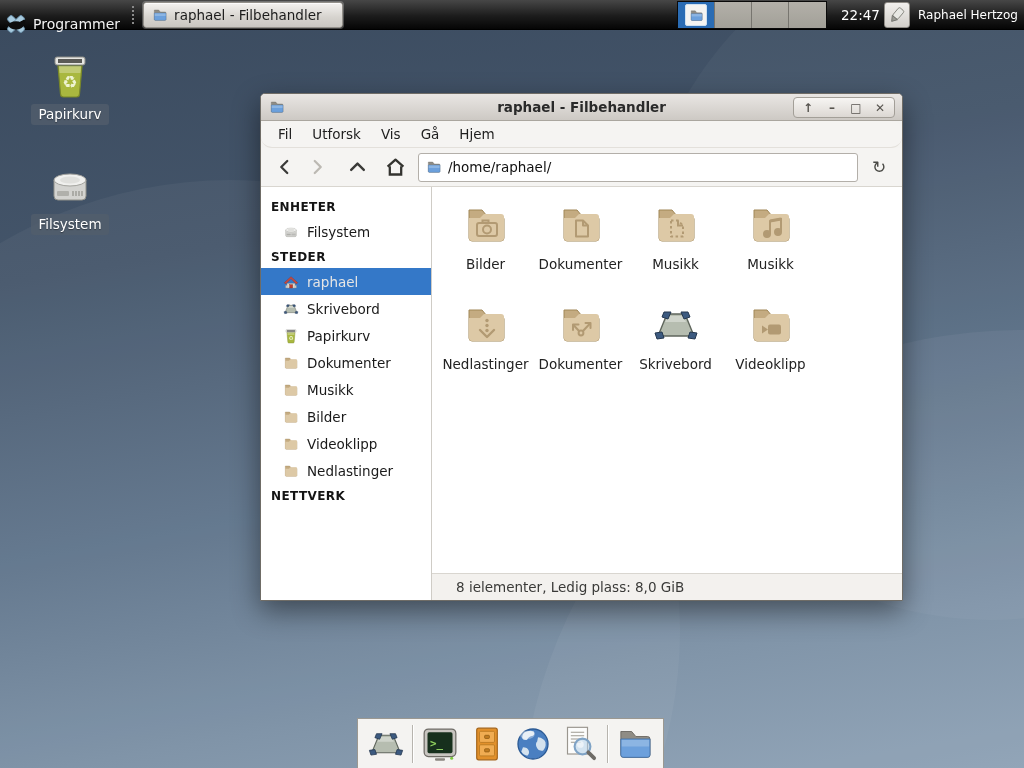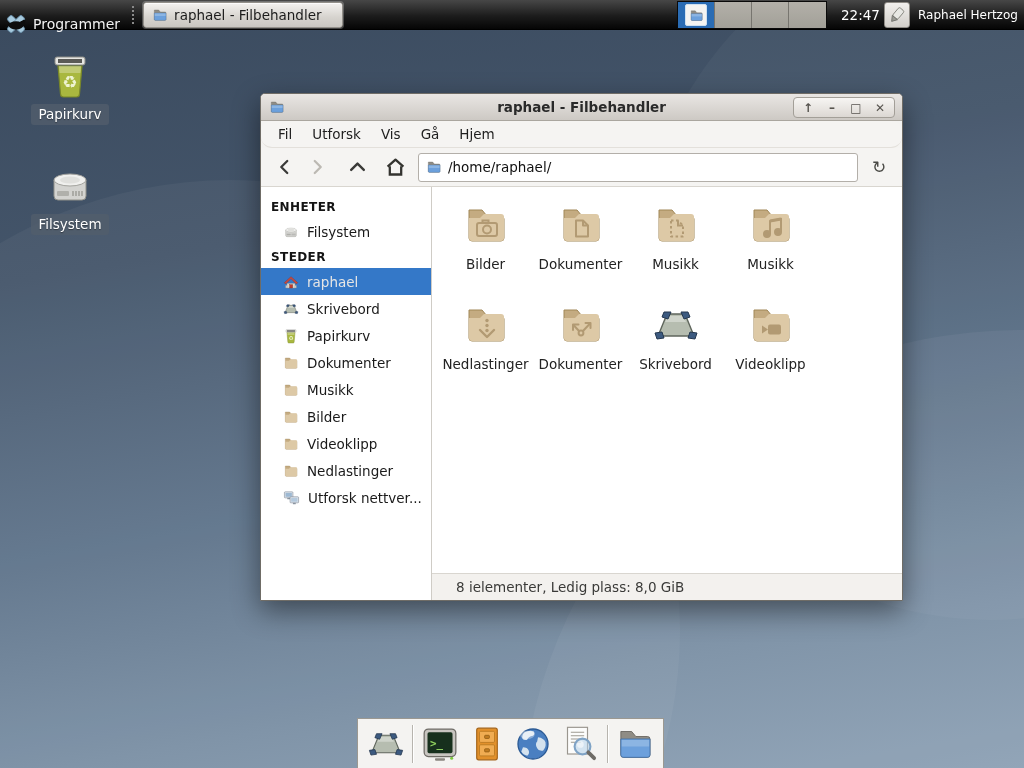--- a/index.html
+++ b/index.html
@@ -361,26 +361,21 @@
               <use href="#sym-folder"></use>
             </svg>
           <span>Videoklipp</span>
         </div>
         <div class="sb-row">
           <svg width="16" height="16" viewBox="0 0 48 48">
               <use href="#sym-folder"></use>
             </svg>
           <span>Nedlastinger</span>
         </div>
-        <div class="sb-row">
-          <svg width="17" height="17" viewBox="0 0 48 48">
-              <use href="#sym-network"></use>
-            </svg>
-          <span>Utforsk nettver...</span>
-        </div>
+        <div class="sb-header">NETTVERK</div>
       </div>
 
       <div id="main-col">
         <div id="fileview">
           <div class="file-cell">
             <svg width="48" height="48" viewBox="0 0 48 48">
               <use href="#sym-folder"></use>
               <g fill="none" stroke="#b29a73" stroke-width="2">
                 <rect x="15" y="22" width="20" height="13" rx="2"></rect>
                 <circle cx="25" cy="28.5" r="4"></circle>

